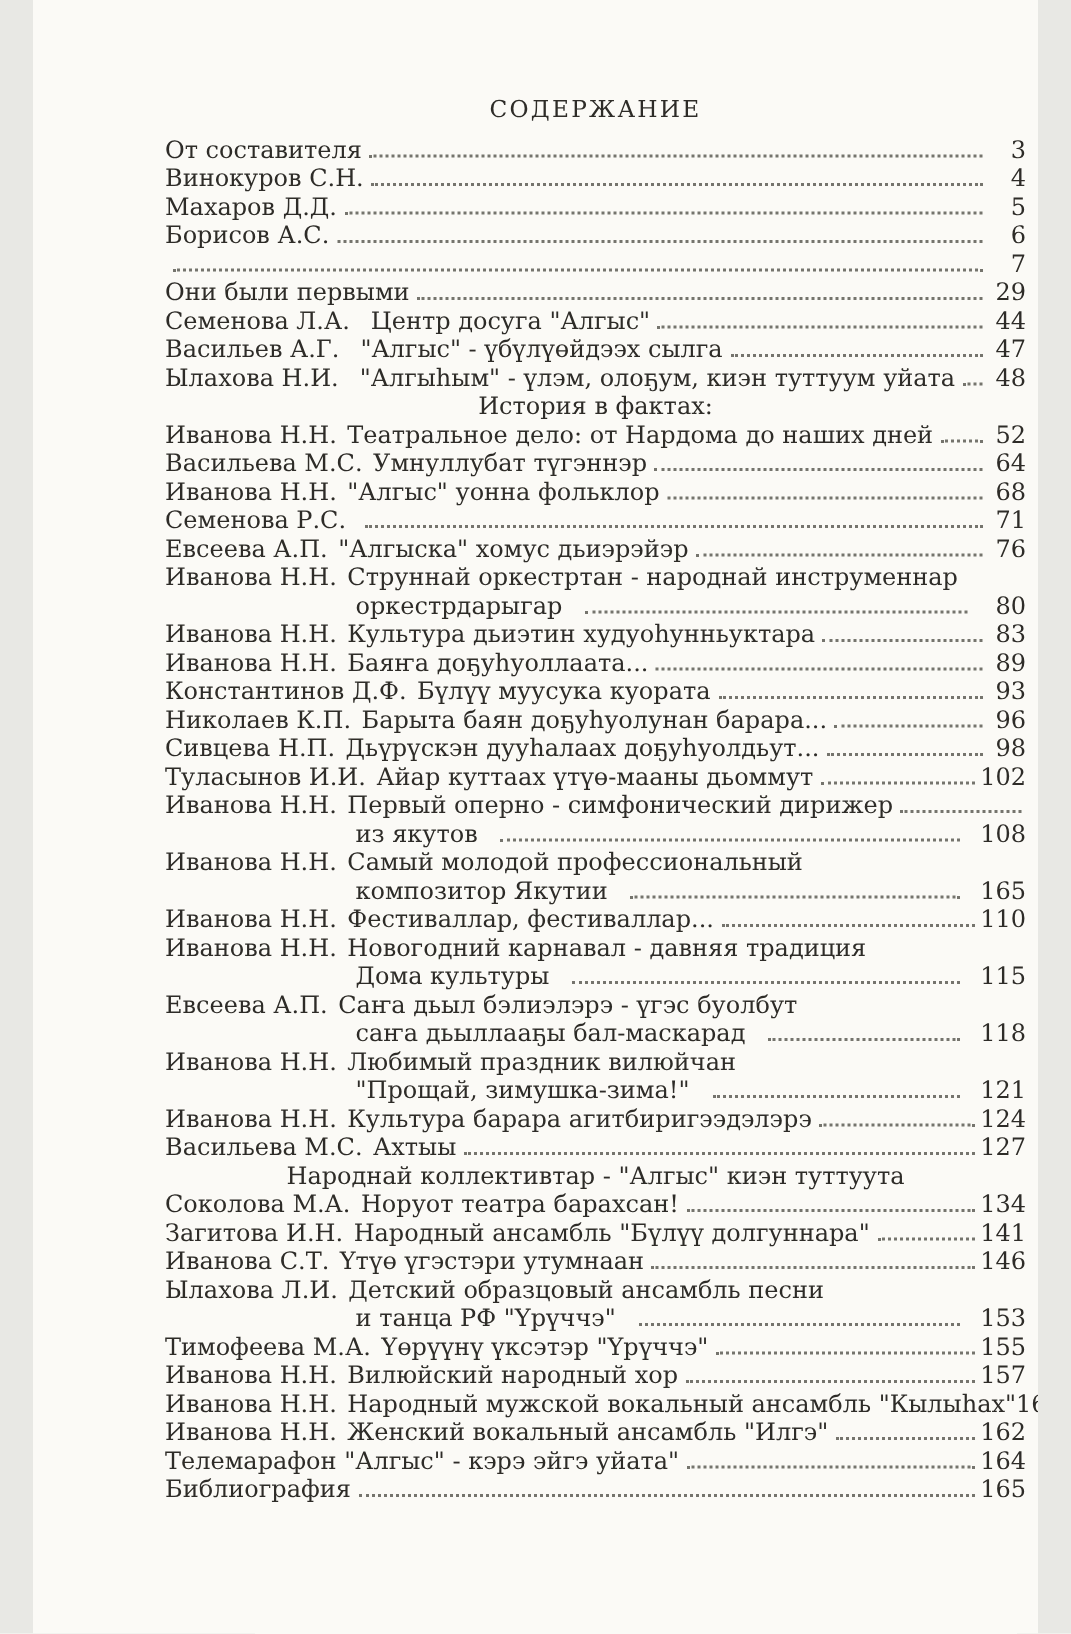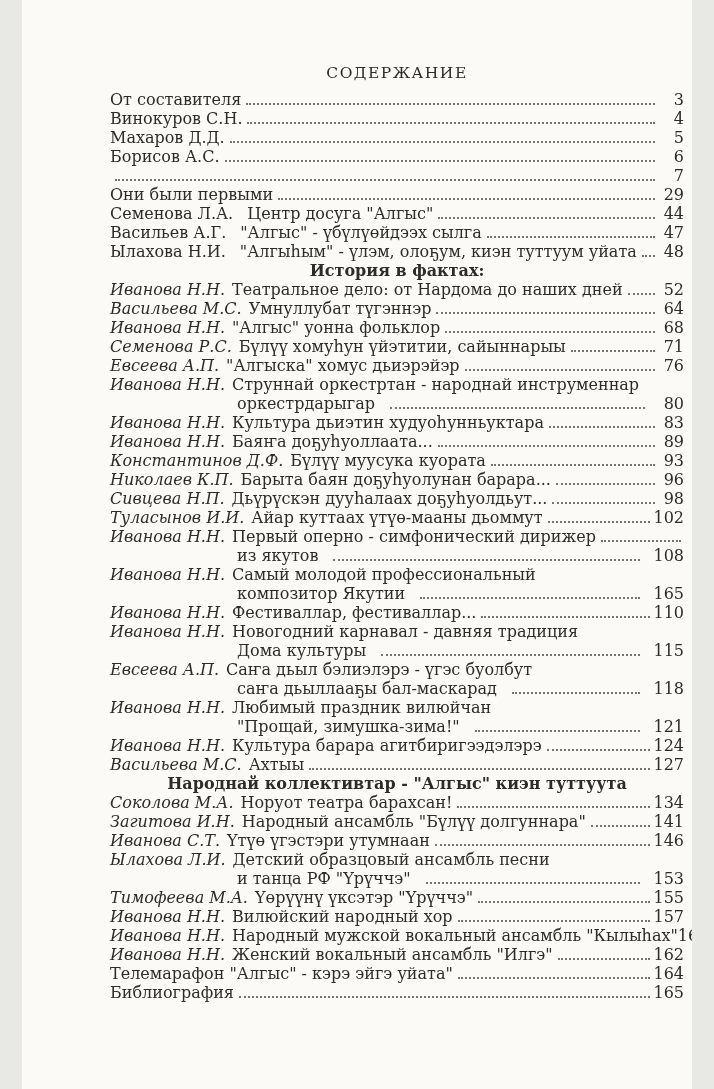--- a/index.html
+++ b/index.html
@@ -27,31 +27,31 @@
     line-height: 19px;
   }
   .doc-title {
     text-align: center;
     letter-spacing: 1.5px;
     margin-bottom: 7px;
     font-size: 15.5px;
   }
   .section-heading {
     text-align: center;
-    font-weight: bold;
+    font-weight: normal;
     white-space: nowrap;
   }
   .toc-row {
     display: flex;
     align-items: baseline;
     white-space: nowrap;
   }
   .toc-row.indent { padding-left: 127px; gap: 10px; }
   .author { margin-right: 7px; }
-  .author.italic { font-style: italic; }
+  .author.italic { }
   .author.wide { margin-right: 14px; }
   .entry-text { flex: 0 0 auto; }
   .dot-leader {
     flex: 1 1 auto;
     min-width: 10px;
     border-bottom: 2px dotted var(--leader);
     margin: 0 3px 0 5px;
   }
   .page-num {
     margin-left: auto;
@@ -128,21 +128,20 @@
           <span class="page-num">64</span>
         </div>
         <div class="toc-row">
           <span class="author italic">Иванова Н.Н.</span>
           <span class="entry-text">"Алгыс" уонна фольклор</span>
           <span class="dot-leader"></span>
           <span class="page-num">68</span>
         </div>
         <div class="toc-row">
           <span class="author italic">Семенова Р.С.</span>
-          <span class="entry-text">Бүлүү хомуһун үйэтитии, сайыннарыы</span>
           <span class="dot-leader"></span>
           <span class="page-num">71</span>
         </div>
         <div class="toc-row">
           <span class="author italic">Евсеева А.П.</span>
           <span class="entry-text">"Алгыска" хомус дьиэрэйэр</span>
           <span class="dot-leader"></span>
           <span class="page-num">76</span>
         </div>
         <div class="toc-row">

